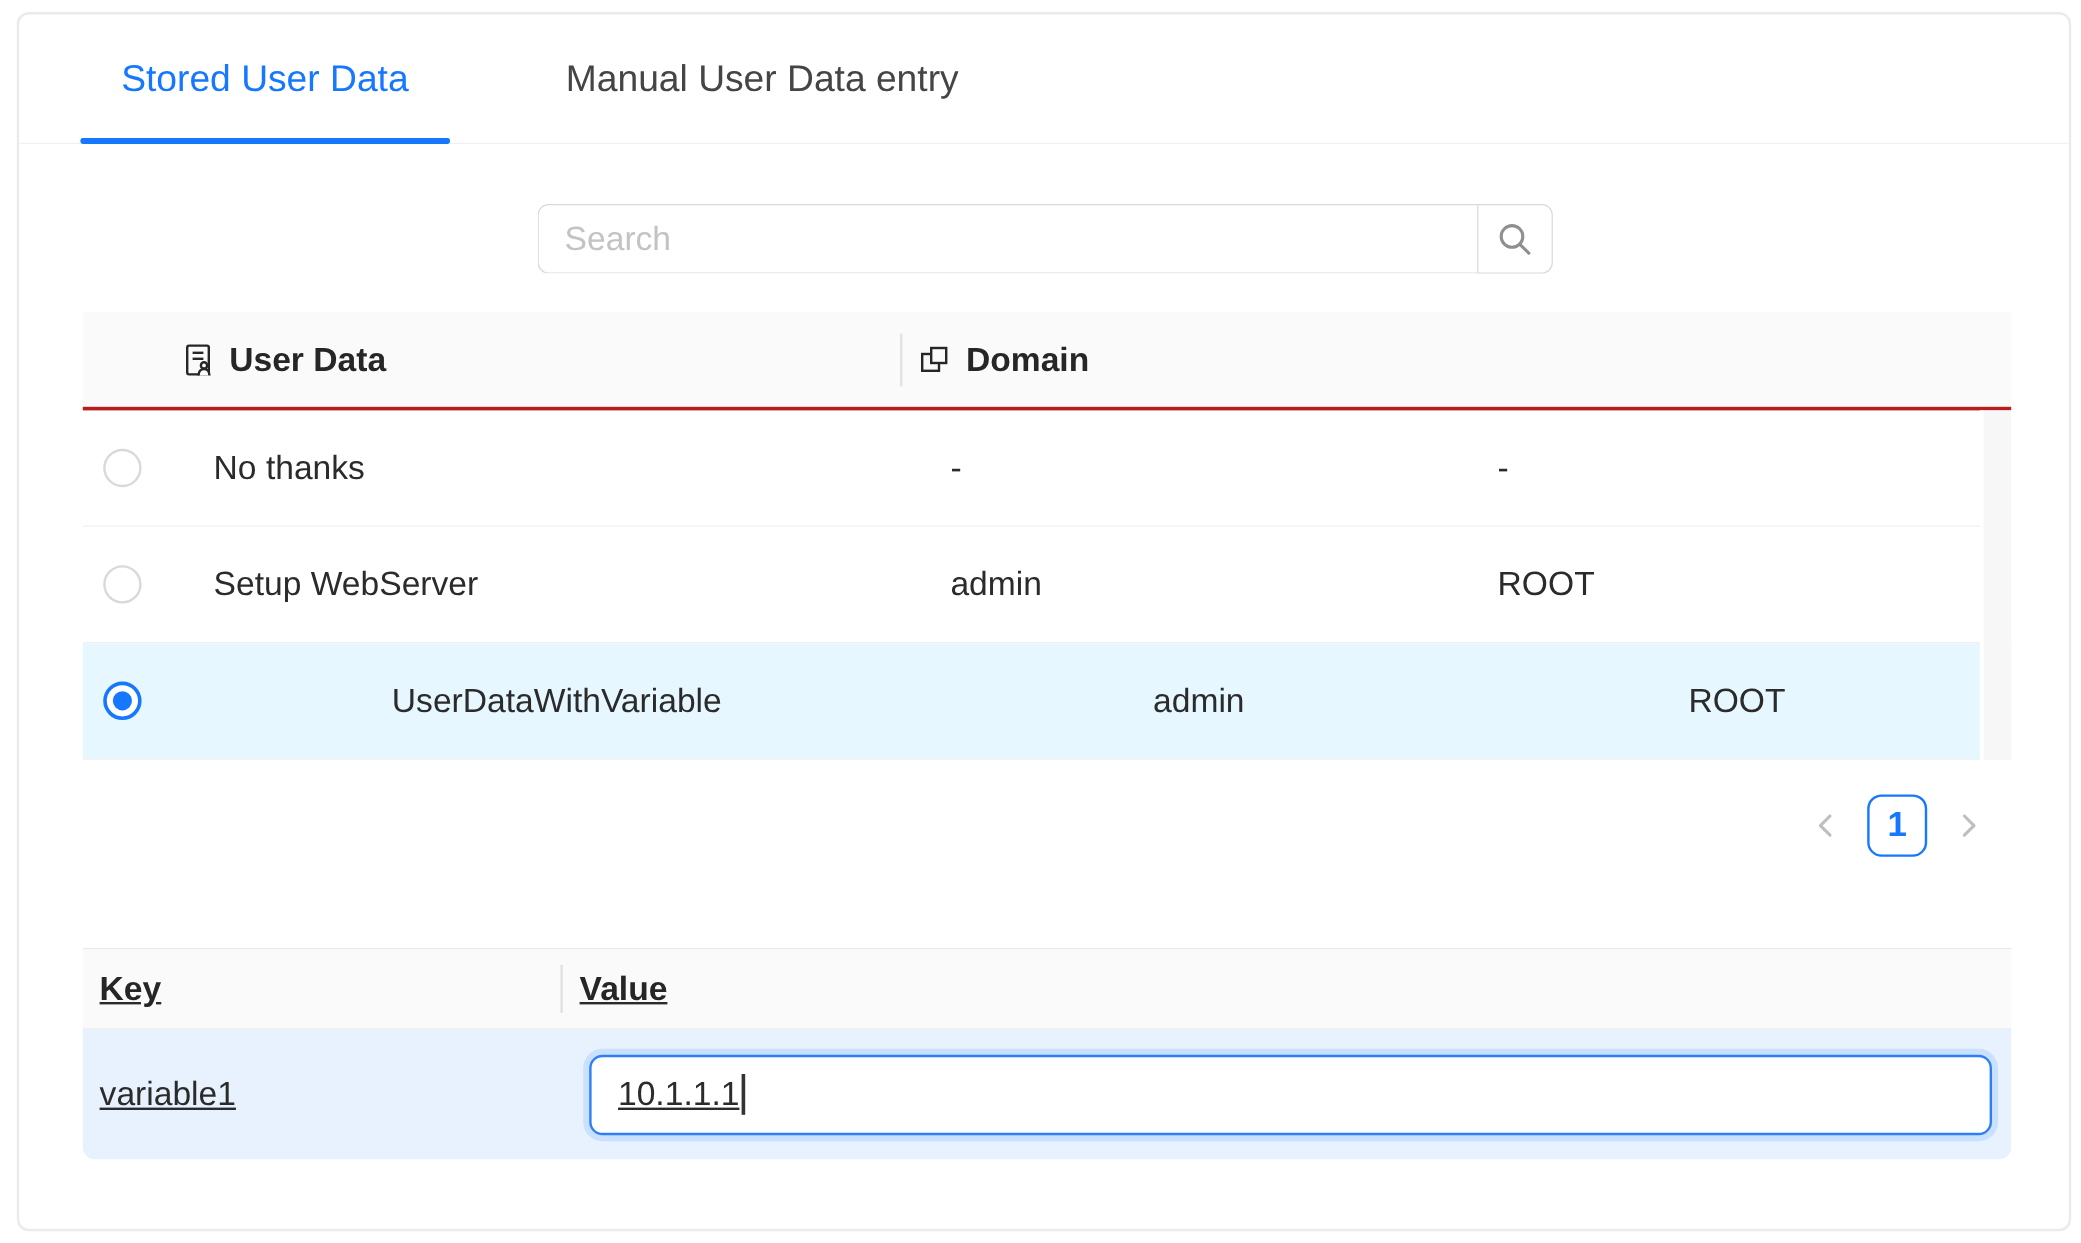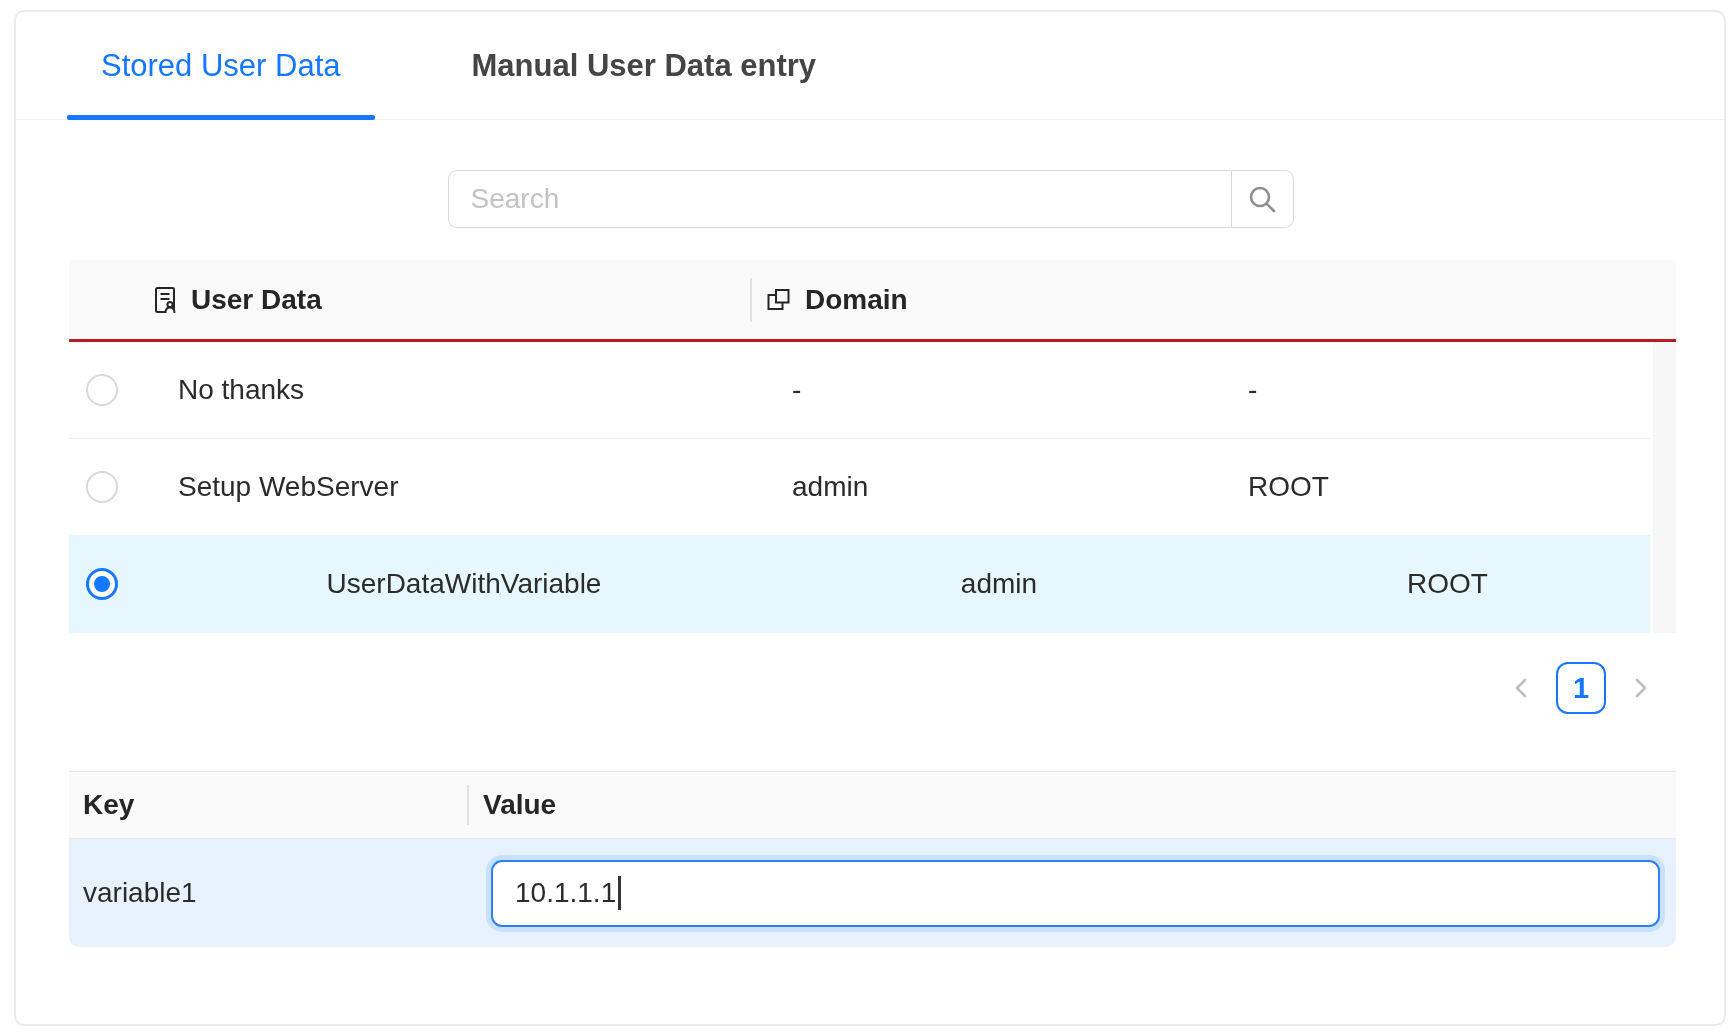--- a/index.html
+++ b/index.html
@@ -27,21 +27,20 @@
   }
   .tab {
     position: relative;
     height: 100%;
     display: flex;
     align-items: center;
     padding: 0 34px;
     font-size: 31px;
     color: #454545;
     cursor: pointer;
-    font-weight: bold;
   }
   .tab + .tab { margin-left: 63px; }
   .tab.active { color: #1677ff; font-weight: 500; }
   .tab.active::after {
     content: "";
     position: absolute;
     left: 0; right: 0; bottom: -1px;
     height: 5px;
     background: #1677ff;
     border-radius: 2px;
@@ -164,21 +163,21 @@
     color: #1677ff;
     font-size: 29px;
     font-weight: 700;
     display: flex;
     align-items: center;
     justify-content: center;
     cursor: pointer;
     background: #fff;
   }
   
-  .kv-table { margin-top: 55px; width: 1607px; }
+  .kv-table { margin-top: 74px; width: 1607px; text-decoration: underline; }
   .kv-head {
     display: grid;
     grid-template-columns: 398px 1fr;
     height: 68px;
     background: #fafafa;
     border-top: 1px solid #e9e9e9;
     border-bottom: 1px solid #e9e9e9;
     align-items: center;
     font-weight: 700;
     font-size: 28px;

